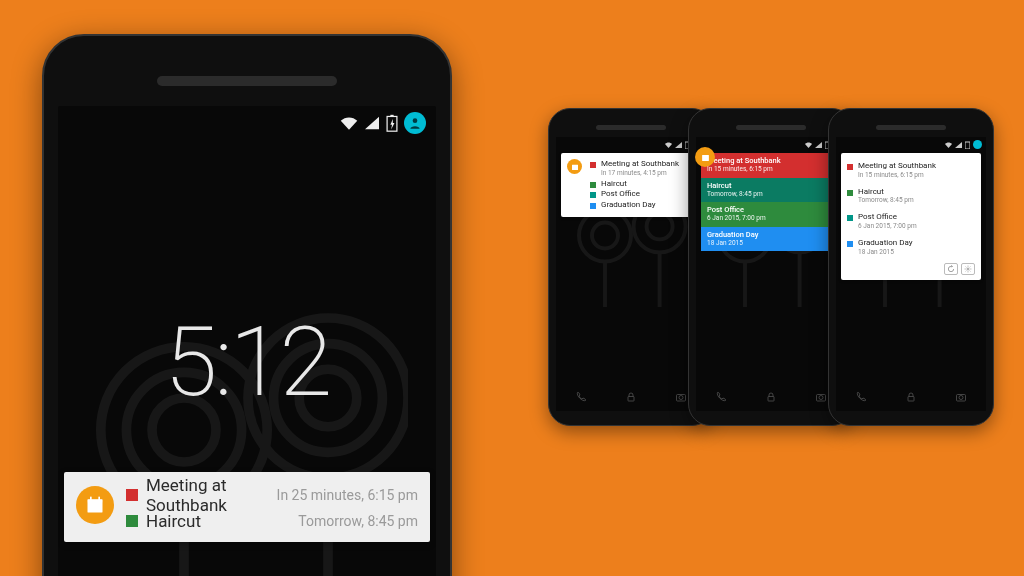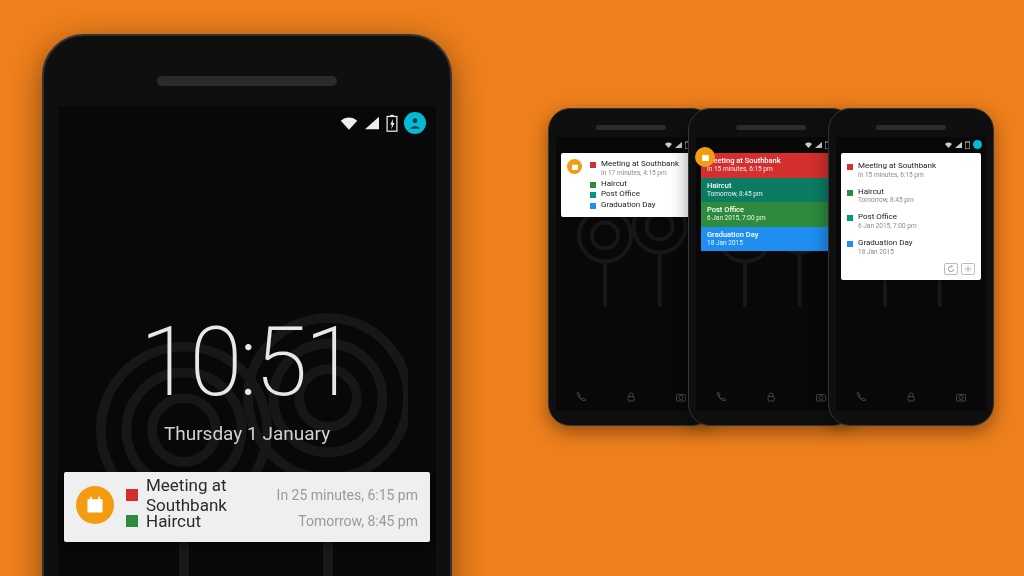--- a/index.html
+++ b/index.html
@@ -241,22 +241,21 @@
           <circle cx="60" cy="90" r="36"></circle>
           <circle cx="60" cy="90" r="52"></circle>
         <line x1="60" y1="142" x2="60" y2="200"></line>
         <circle cx="150" cy="70" r="18"></circle>
           <circle cx="150" cy="70" r="34"></circle>
           <circle cx="150" cy="70" r="50"></circle>
         <line x1="150" y1="120" x2="150" y2="200"></line>
       </g>
     </svg>
 
-    <div class="clock">10:51</div>
-    <div class="date">Thursday 1 January</div>
+    <div class="clock">5:12</div>
 
     <div class="notif-card">
       <div class="notif-icon">
         <svg viewBox="0 0 24 24">
             <rect x="3" y="5" width="18" height="16" rx="1"></rect>
             <rect x="3" y="5" width="18" height="4" fill="#fff" opacity=".3"></rect>
             <rect x="6" y="2" width="2" height="4"></rect>
             <rect x="16" y="2" width="2" height="4"></rect>
           </svg>
       </div>

